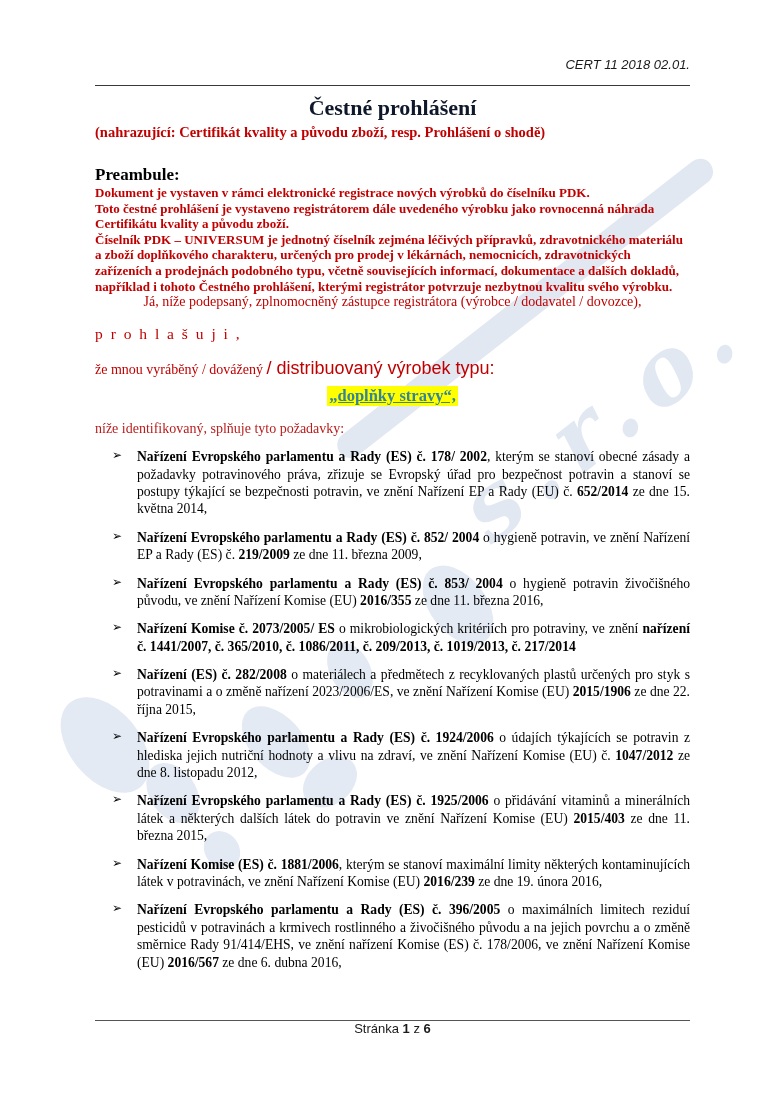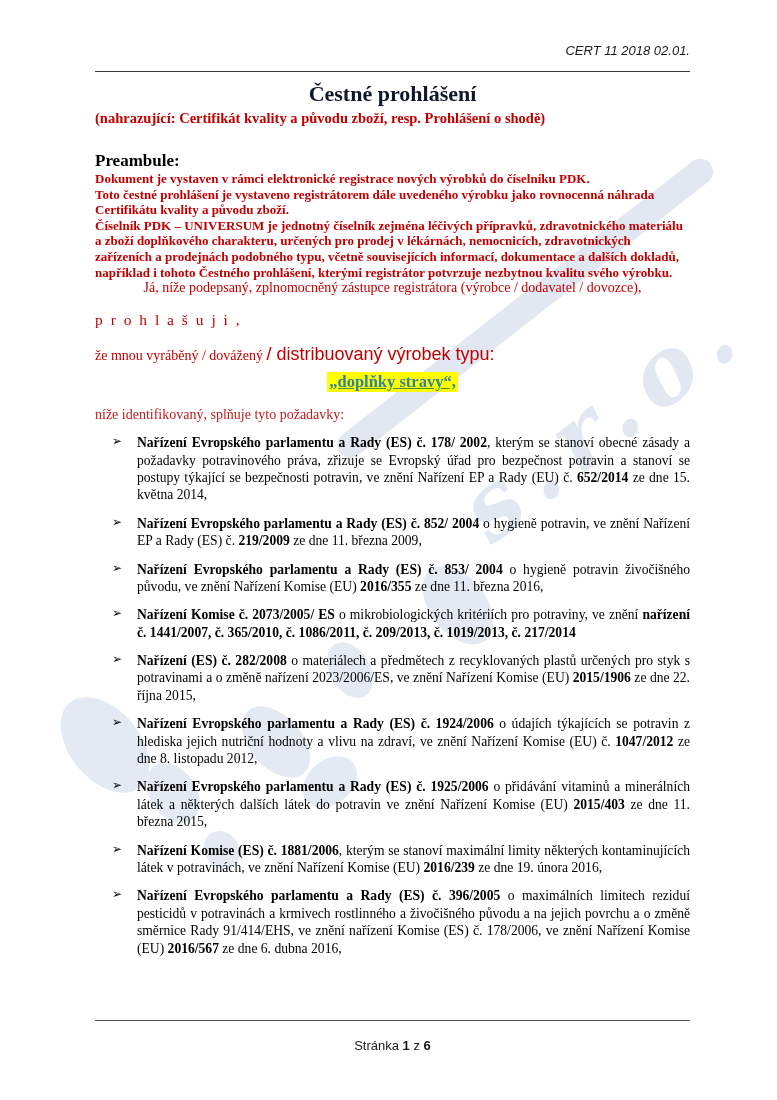--- a/index.html
+++ b/index.html
@@ -5,21 +5,21 @@
   html,body{margin:0;padding:0;background:#ffffff;}
   .page{
     position:relative;
     width:777px;height:1100px;
     margin:0 auto;
     background:#ffffff;
     font-family:"Liberation Serif", serif;
     color:#000;
     overflow:hidden;
   }
-  .content{position:relative;z-index:1;padding:3px 87px 0 95px;}
+  .content{position:relative;z-index:1;padding:17px 87px 0 95px;}
   
   .watermark{position:absolute;inset:0;z-index:0;pointer-events:none;}
   .wm-text{
     position:absolute;left:505px;top:455px;
     font-family:"DejaVu Serif", serif;
     font-style:italic;font-weight:bold;
     font-size:92px;letter-spacing:14px;
     color:#e2e8f2;
     transform:rotate(-38deg);transform-origin:left bottom;
     white-space:nowrap;
@@ -86,21 +86,21 @@
     font-size:12px;color:#000;
   }
   ul.req-list .b{font-weight:bold;}
   .footer{
     position:absolute;z-index:1;
     left:95px;right:87px;top:1020px;
     border-top:1.5px solid #555;
     text-align:center;
     font-family:"Liberation Sans", sans-serif;
     font-size:13px;color:#1a1a1a;
-    padding-top:17px;
+    padding-top:0;
   }
   .footer .b{font-weight:bold;}
 </style>
 </head>
 <body>
 
 <div class="page">
 
   <div class="watermark">
     <div class="wm-blob b1"></div>

